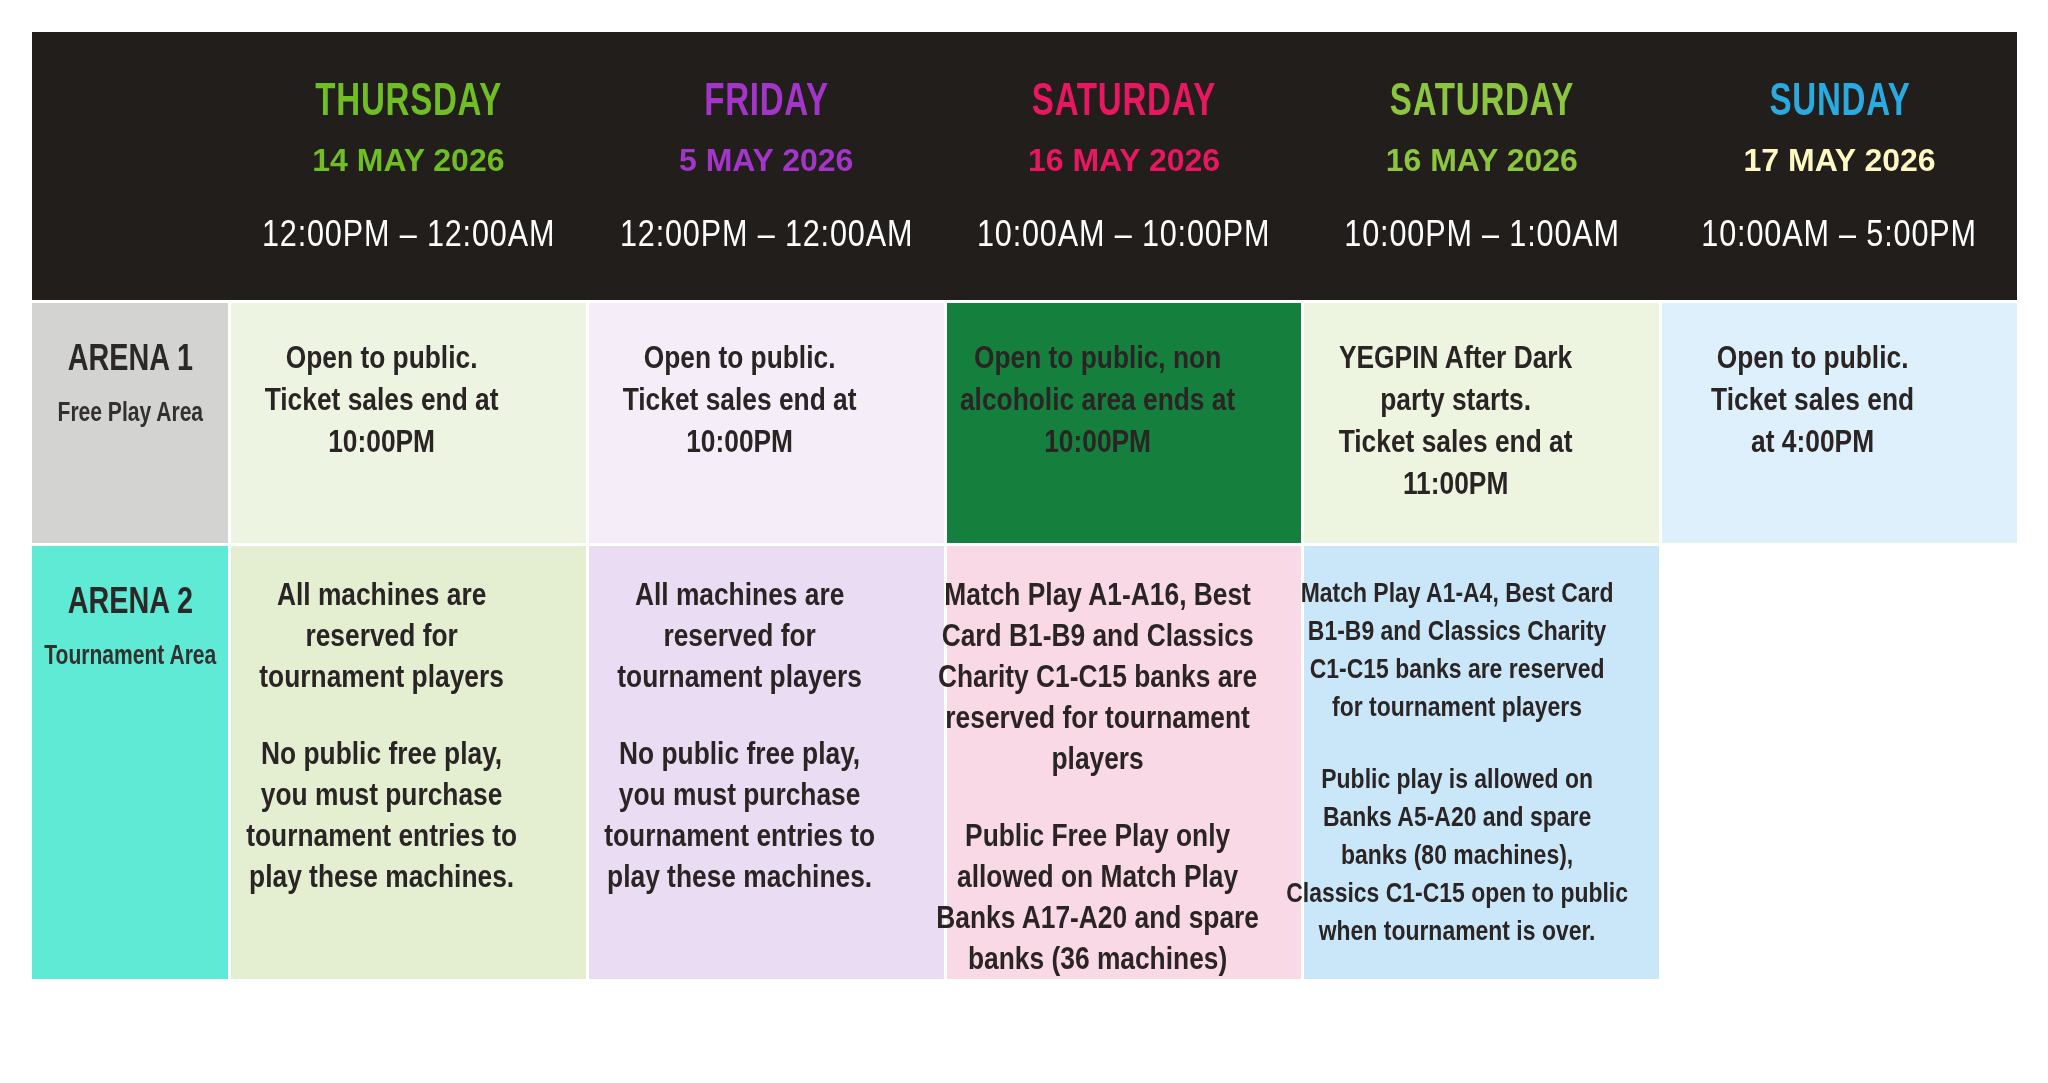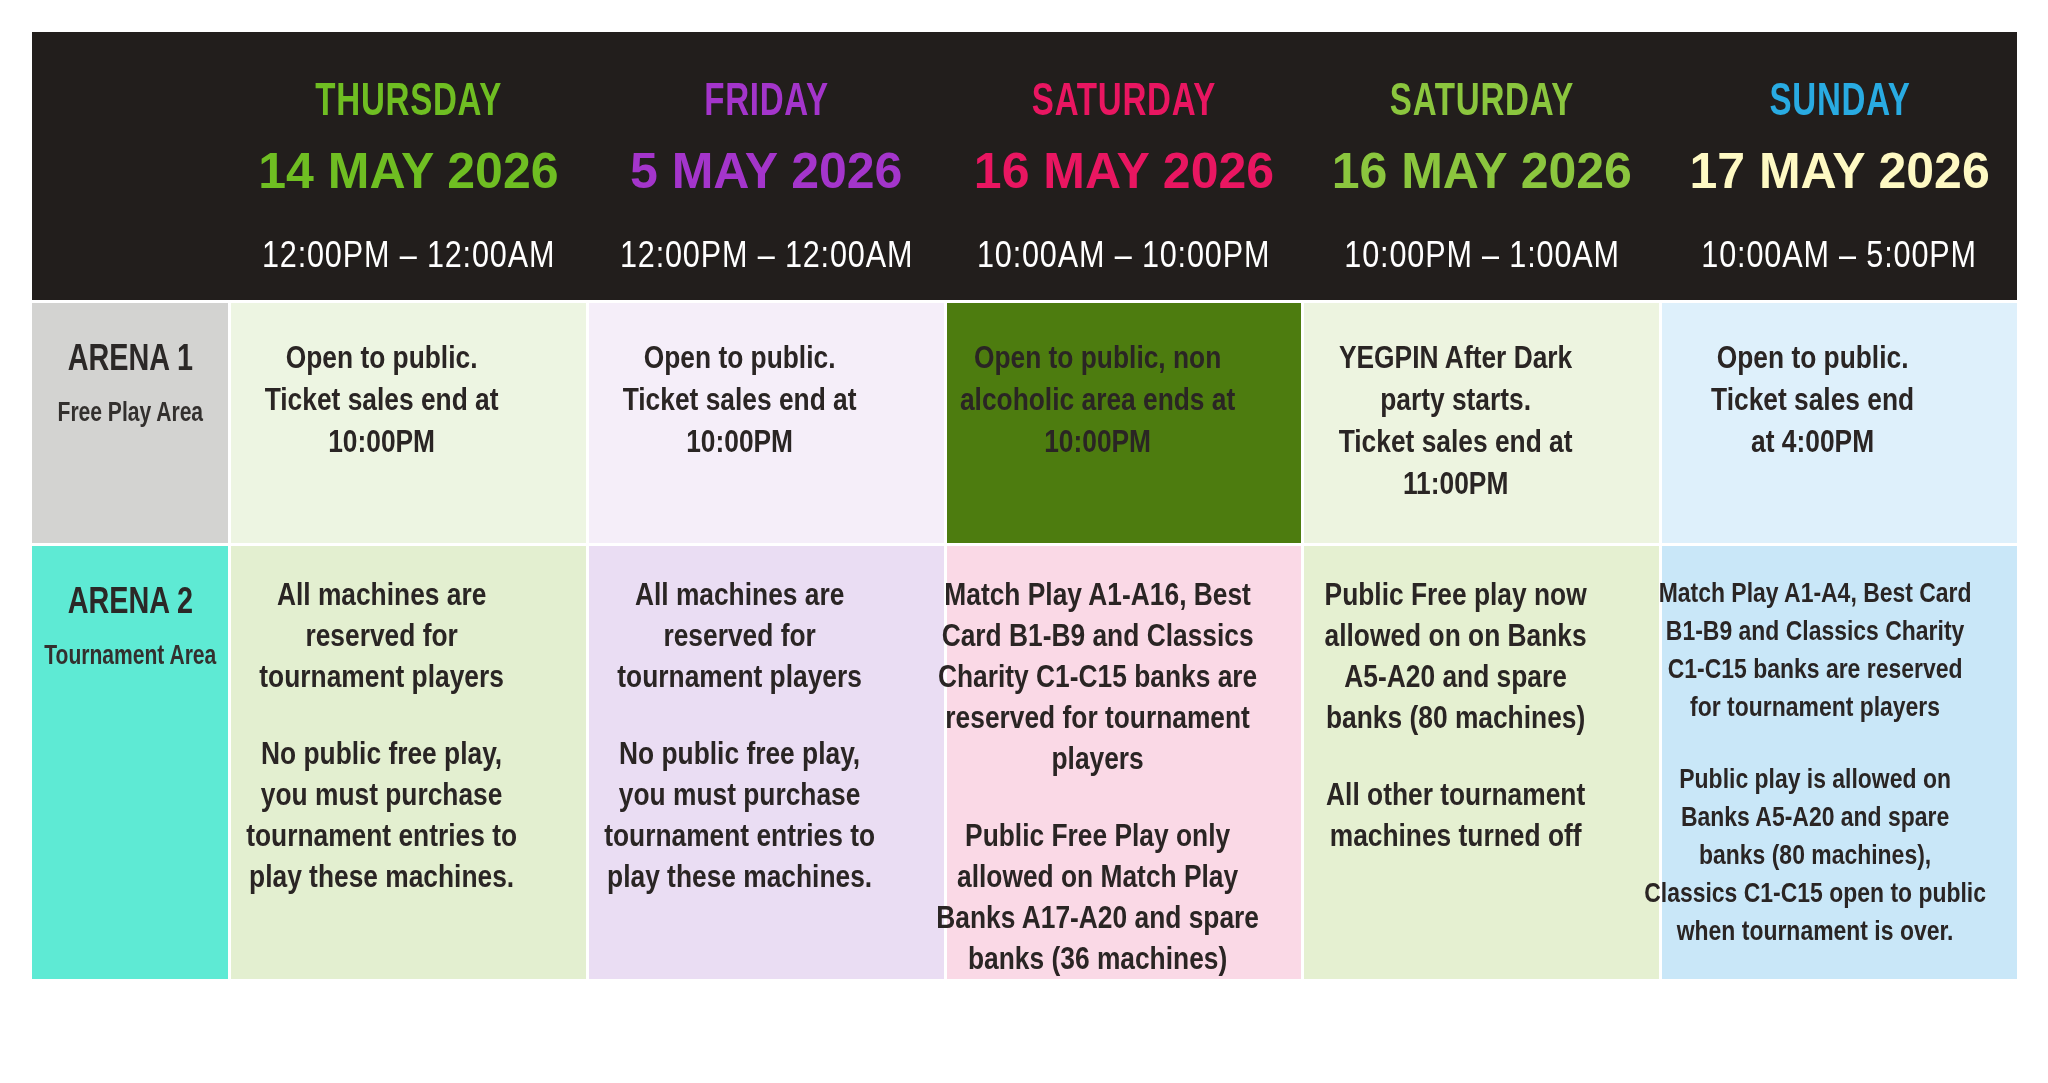--- a/index.html
+++ b/index.html
@@ -26,21 +26,21 @@
     display:flex;flex-direction:column;align-items:center;
     padding-top:40px;
   }
   .day-name{
     display:inline-block;white-space:nowrap;
     font-weight:700;font-size:46px;letter-spacing:1px;
     transform:scaleX(0.72);transform-origin:center;
   }
   .day-date{
     display:inline-block;white-space:nowrap;
-    font-weight:700;font-size:50px;margin-top:16px;
+    font-weight:700;font-size:32px;margin-top:16px;
   }
   .day-time{
     display:inline-block;white-space:nowrap;
     font-weight:400;font-size:36px;letter-spacing:1px;margin-top:34px;
     transform:scaleX(0.85);transform-origin:center;
   }
   
   .cell{
     display:flex;flex-direction:column;align-items:center;
   }
@@ -115,21 +115,21 @@
   <div class="cell a1" style="background: rgb(237, 245, 226);">
     <div class="cell-text">Open to public.
 Ticket sales end at
 10:00PM</div>
   </div>
   <div class="cell a1" style="background: rgb(245, 238, 249);">
     <div class="cell-text">Open to public.
 Ticket sales end at
 10:00PM</div>
   </div>
-  <div class="cell a1" style="background: #4d7c0f;">
+  <div class="cell a1" style="background: #15803d;">
     <div class="cell-text">Open to public, non
 alcoholic area ends at
 10:00PM</div>
   </div>
   <div class="cell a1" style="background: rgb(237, 244, 224);">
     <div class="cell-text">YEGPIN After Dark
 party starts.
 Ticket sales end at
 11:00PM</div>
   </div>
@@ -165,28 +165,20 @@
     <div class="cell-text">Match Play A1-A16, Best
 Card B1-B9 and Classics
 Charity C1-C15 banks are
 reserved for tournament
 players</div>
     <div class="cell-text p2">Public Free Play only
 allowed on Match Play
 Banks A17-A20 and spare
 banks (36 machines)</div>
   </div>
-  <div class="cell a2" style="background: rgb(229, 240, 209);">
-    <div class="cell-text">Public Free play now
-allowed on on Banks
-A5-A20 and spare
-banks (80 machines)</div>
-    <div class="cell-text p2">All other tournament
-machines turned off</div>
-  </div>
   <div class="cell a2 sun" style="background: rgb(201, 231, 248); padding-left: 12px;">
     <div class="cell-text">Match Play A1-A4, Best Card
 B1-B9 and Classics Charity
 C1-C15 banks are reserved
 for tournament players</div>
     <div class="cell-text p2">Public play is allowed on
 Banks A5-A20 and spare
 banks (80 machines),
 Classics C1-C15 open to public
 when tournament is over.</div>

